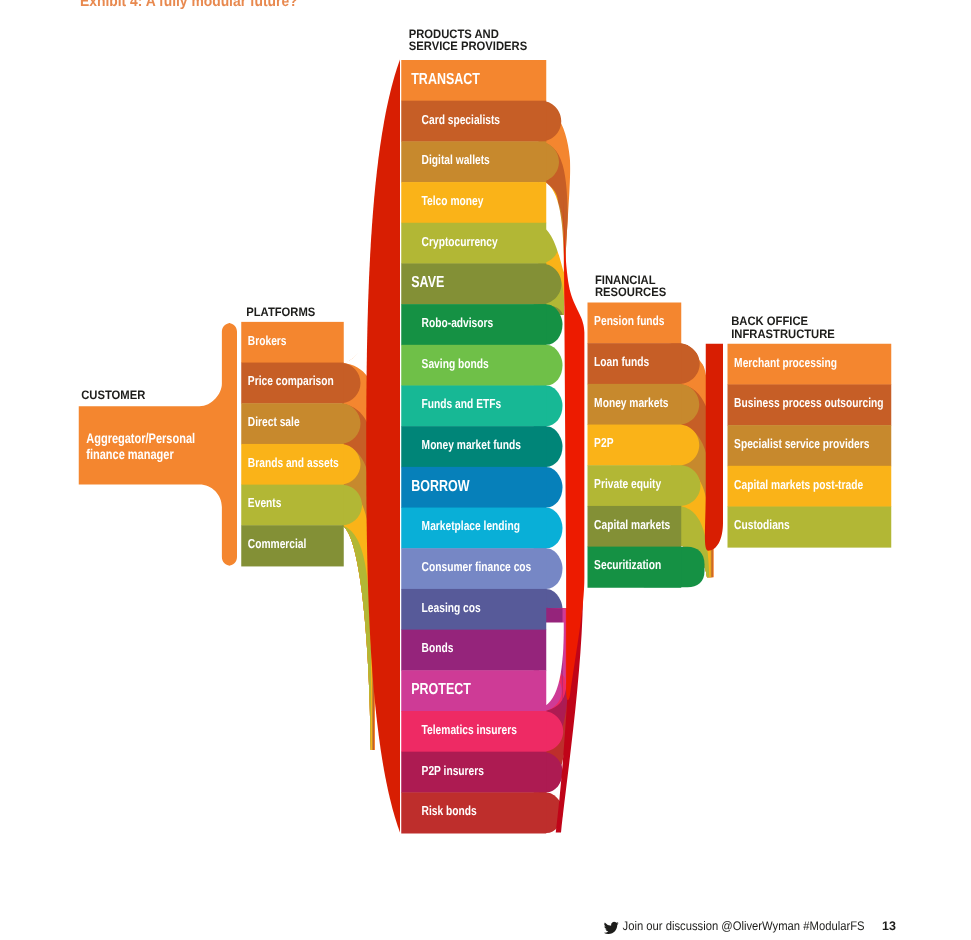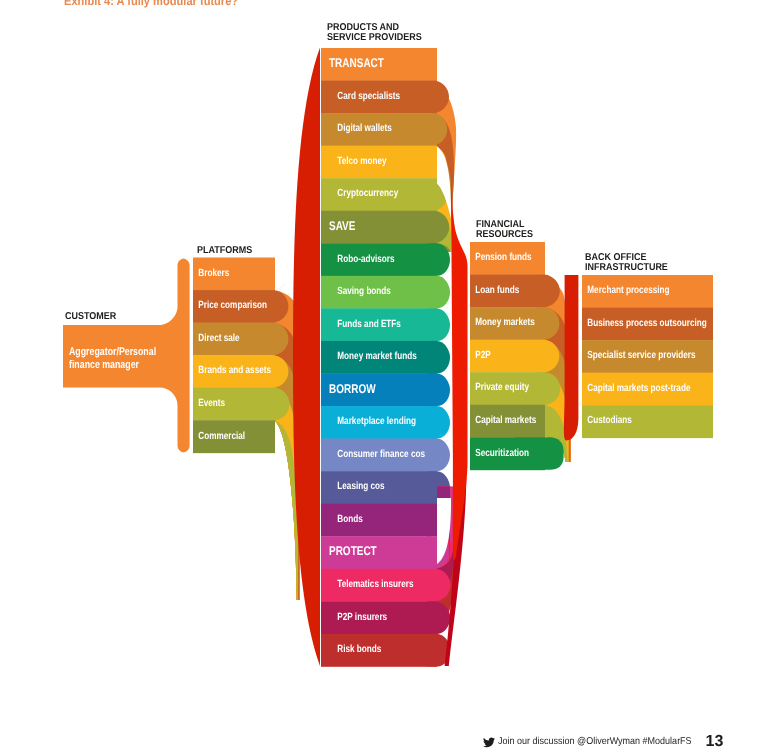--- a/index.html
+++ b/index.html
@@ -9,21 +9,21 @@
   svg#art{position:absolute;left:0;top:0;}
   .exhibit-title{position:absolute;left:64.4px;top:-4.6px;font-size:12px;font-weight:bold;
      color:#e8894f;white-space:nowrap;line-height:12px;
      transform:scaleX(0.924);transform-origin:left top;}
   .colhead{position:absolute;font-size:9.9px;font-weight:bold;color:#1d1d1b;
      line-height:10.1px;white-space:pre;transform:scaleX(0.910);
      transform-origin:left top;}
   .footer-wrap{position:absolute;left:482.7px;top:736.5px;display:flex;}
   .footer-text{font-size:10px;color:#1d1d1b;white-space:nowrap;display:inline-block;
      transform:scaleX(0.90);transform-origin:left bottom;margin-left:3.3px;line-height:10px;}
-  .pageno{position:absolute;left:705.6px;top:736.5px;font-size:16px;color:#1d1d1b;font-weight:bold;
+  .pageno{position:absolute;left:705.6px;top:736.5px;font-size:10px;color:#1d1d1b;font-weight:bold;
      line-height:10px;}
 </style>
 </head>
 <body>
 
 <div id="stage">
 
   <div class="exhibit-title">Exhibit 4: A fully modular future?</div>
 
   <svg id="art" width="777" height="752" viewBox="0 0 777 752">

